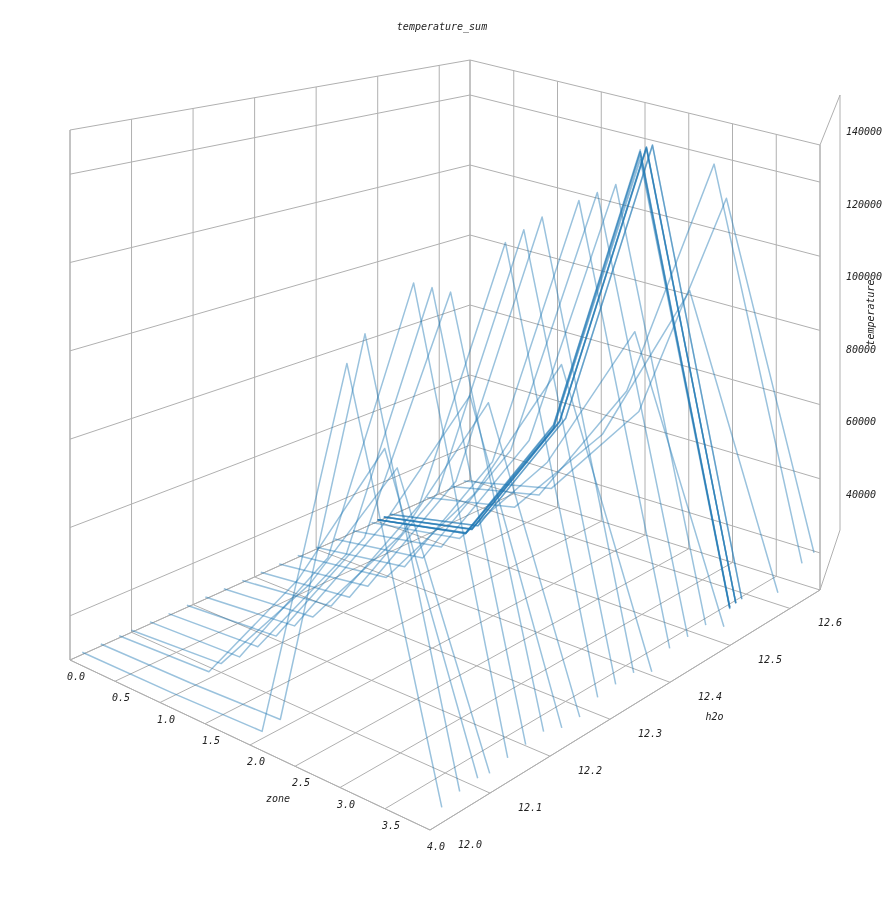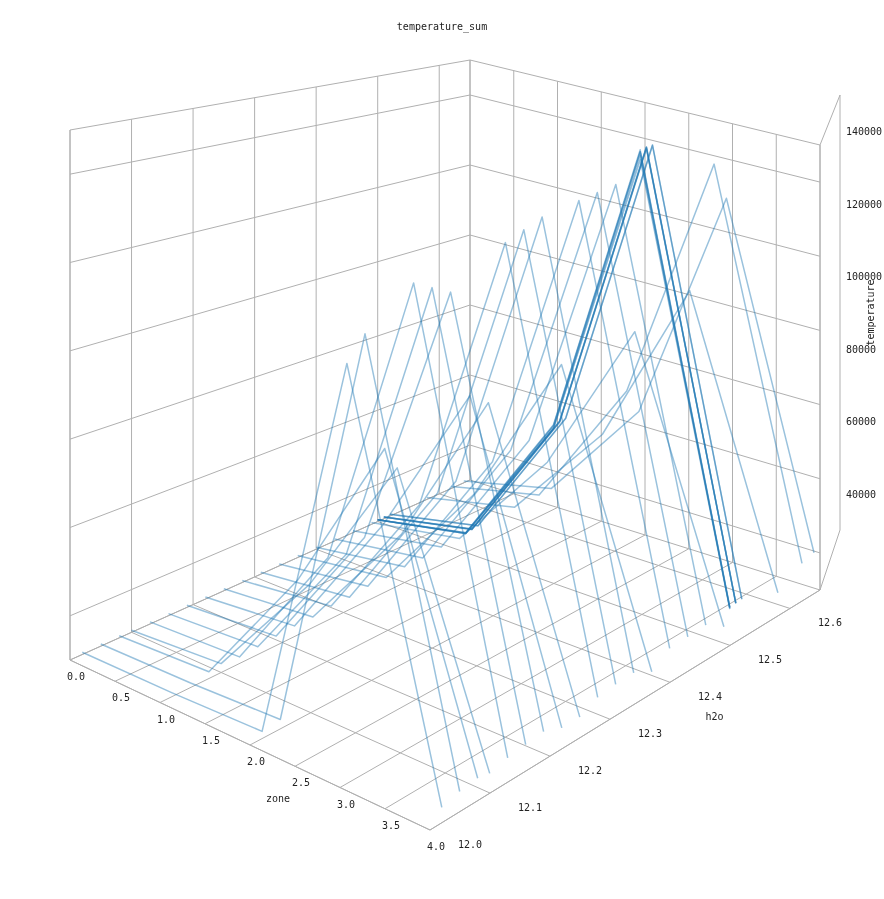--- a/index.html
+++ b/index.html
@@ -8,20 +8,21 @@
     background: #ffffff;
     font-family: "DejaVu Sans Mono", "Menlo", "Consolas", monospace;
     font-size: 10px;
     color: #222;
   }
   .stage {
     position: relative;
     width: 884px;
     height: 899px;
     background: #ffffff;
+    font-style: italic;
   }
   svg { display: block; }
   .grid line { stroke: #b0b0b0; stroke-width: 1; }
   .pane polygon { fill: #ffffff; stroke: none; }
   .edge line { stroke: #b0b0b0; stroke-width: 1; }
   .tick text { fill: #222; font-size: 10px; }
   .axislabel { fill: #222; font-size: 10px; }
   .title { fill: #222; font-size: 10px; }
   .series path {
     fill: none;

